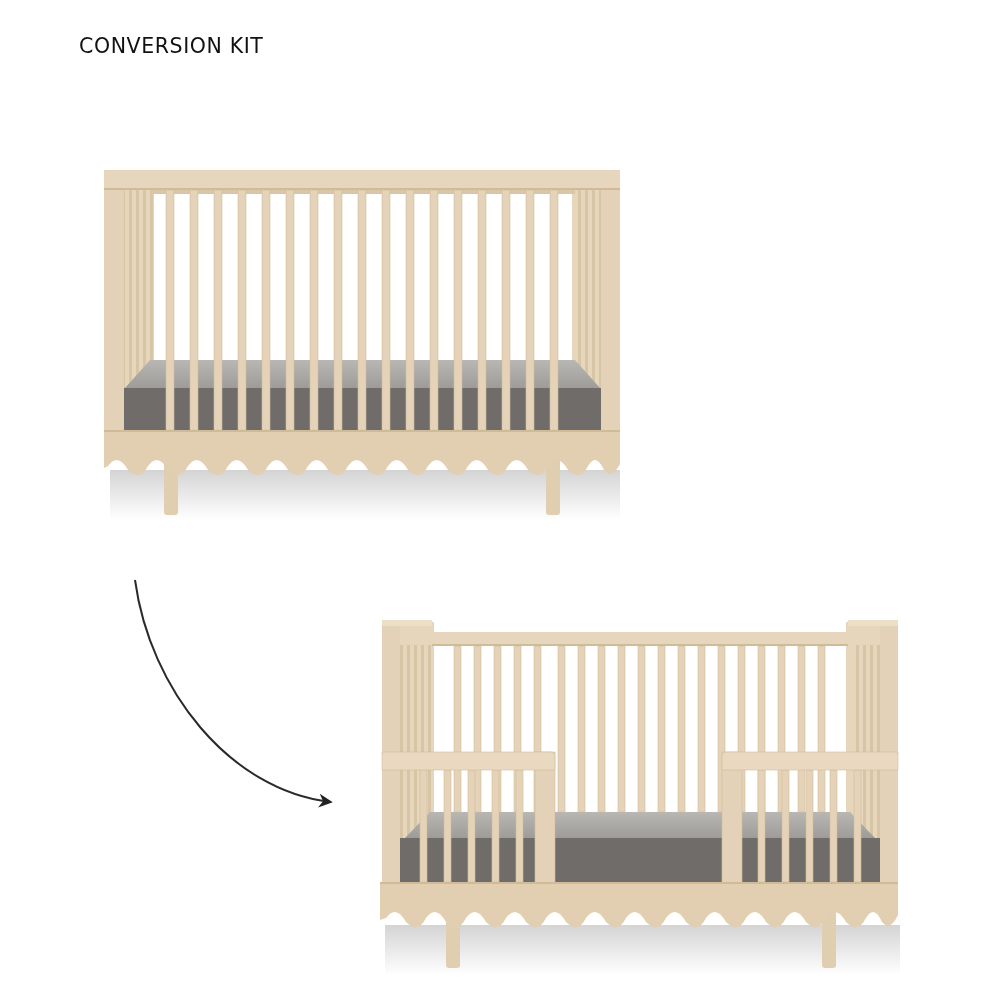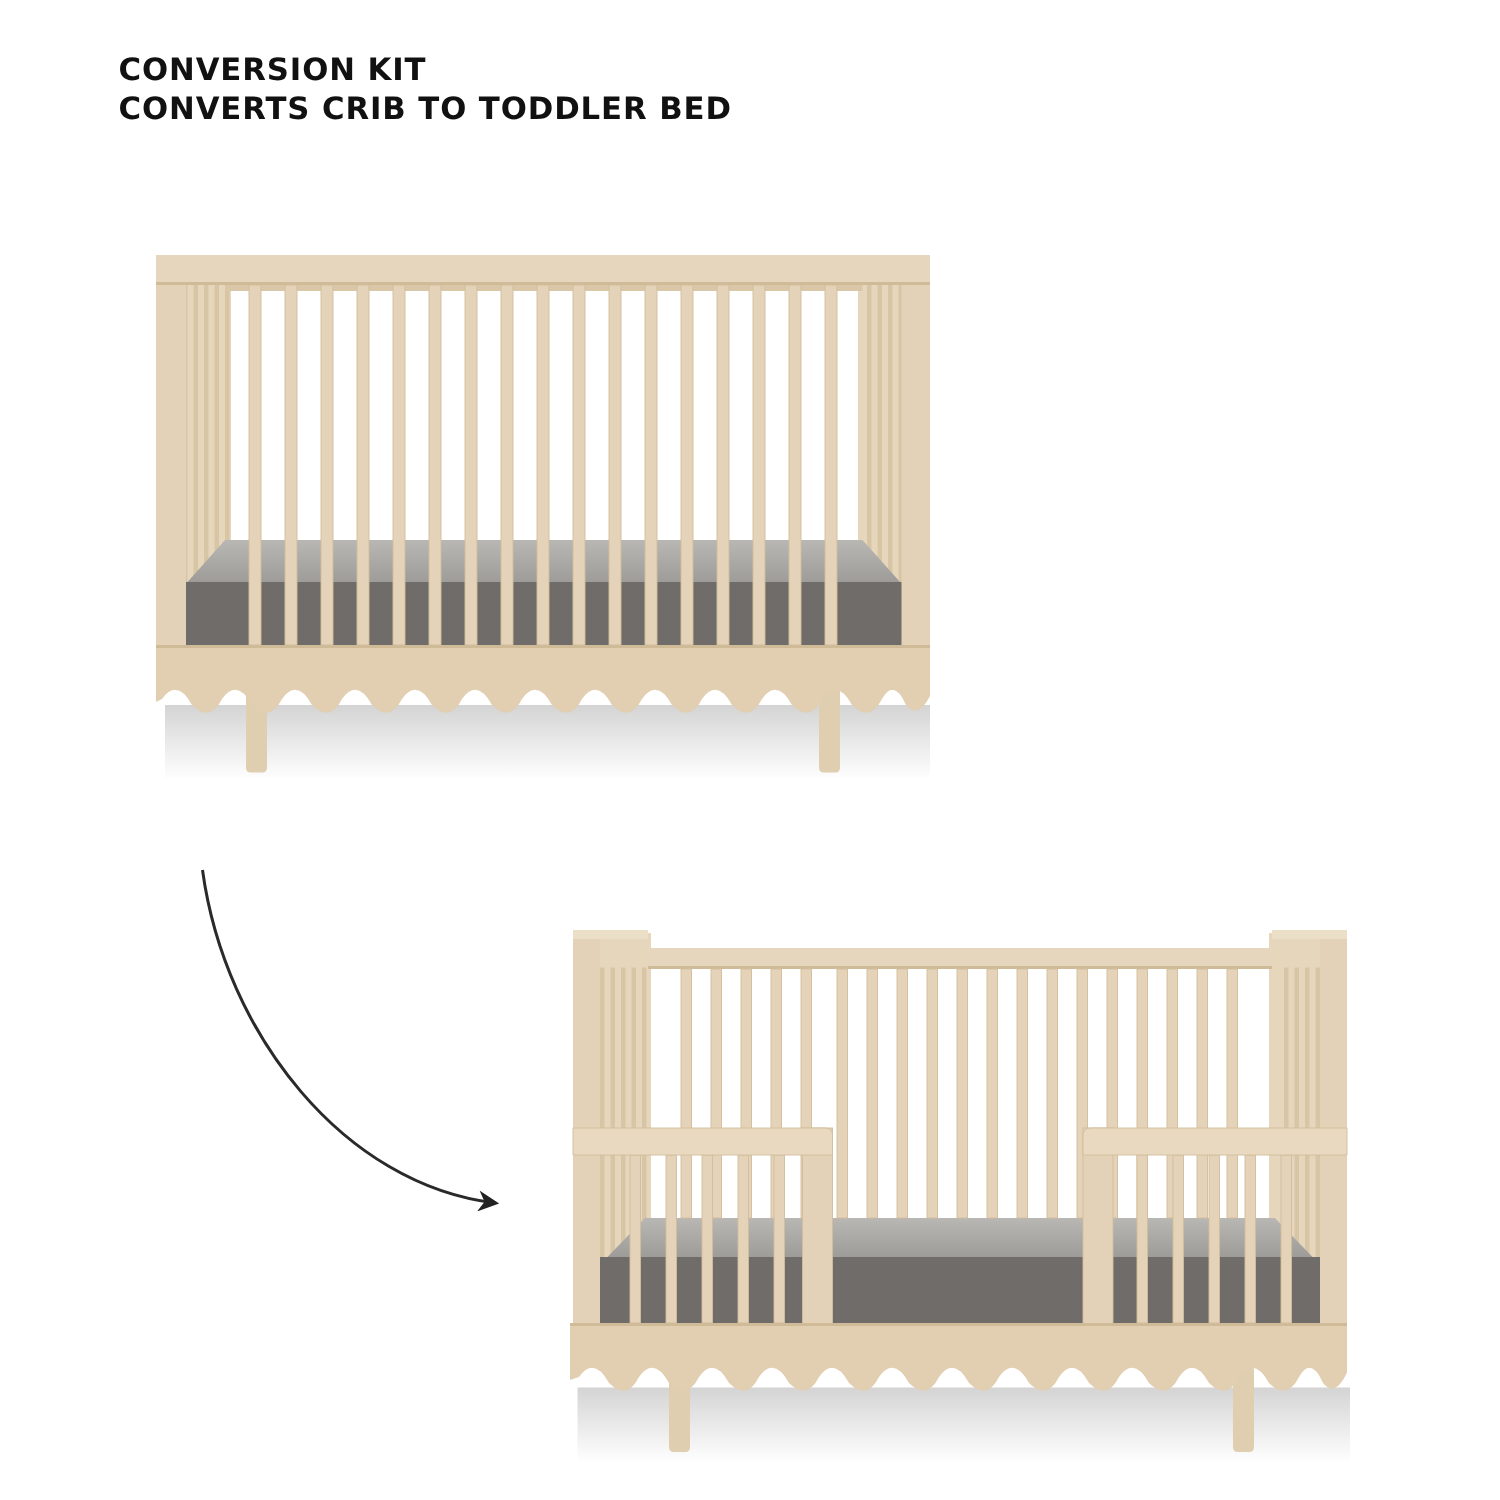--- a/index.html
+++ b/index.html
@@ -1,26 +1,25 @@
 <!DOCTYPE html>
 <html><head>
 <meta charset="utf-8">
 <style>
   html, body { margin: 0; padding: 0; background: #ffffff; }
   body { width: 1000px; height: 1000px; position: relative; overflow: hidden; font-family: "DejaVu Sans", "Liberation Sans", sans-serif; }
   .heading { position: absolute; left: 79px; top: 33px; margin: 0; }
-  .heading .line { display: block; font-weight: bold; font-size: 20.5px; line-height: 26px; letter-spacing: 0.6px; color: #111111; }
+  .heading .line { display: block; font-weight: normal; font-size: 20.5px; line-height: 26px; letter-spacing: 0.6px; color: #111111; }
   svg.scene { position: absolute; left: 0; top: 0; }
 </style>
 </head>
 <body>
 
 <h1 class="heading">
   <span class="line">CONVERSION KIT</span>
-  <span class="line">CONVERTS CRIB TO TODDLER BED</span>
 </h1>
 
 <svg class="scene" width="1000" height="1000" viewBox="0 0 1000 1000">
   <defs>
     <linearGradient id="shadowGrad" x1="0" y1="0" x2="0" y2="1">
       <stop offset="0" stop-color="#c9c9c9"></stop>
       <stop offset="1" stop-color="#ffffff"></stop>
     </linearGradient>
     <linearGradient id="mattTop" x1="0" y1="0" x2="0" y2="1">
       <stop offset="0" stop-color="#b9b7b4"></stop>

